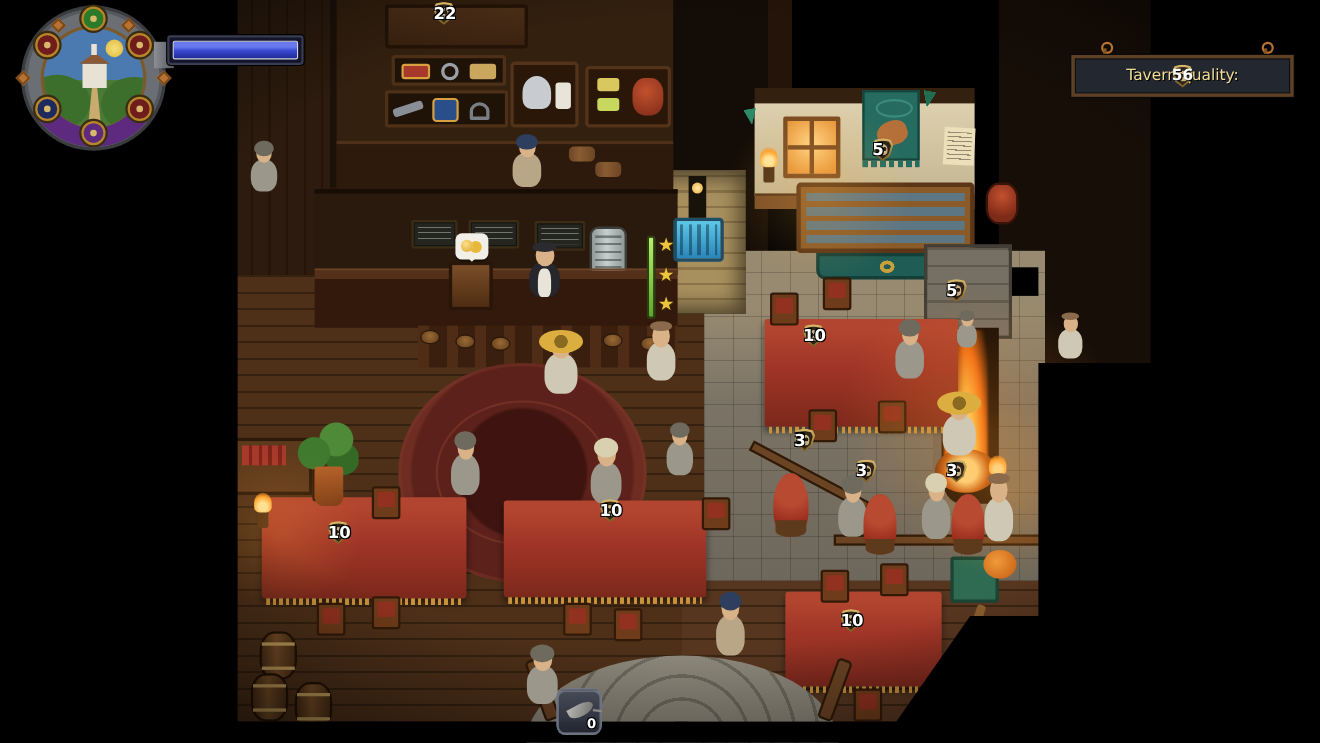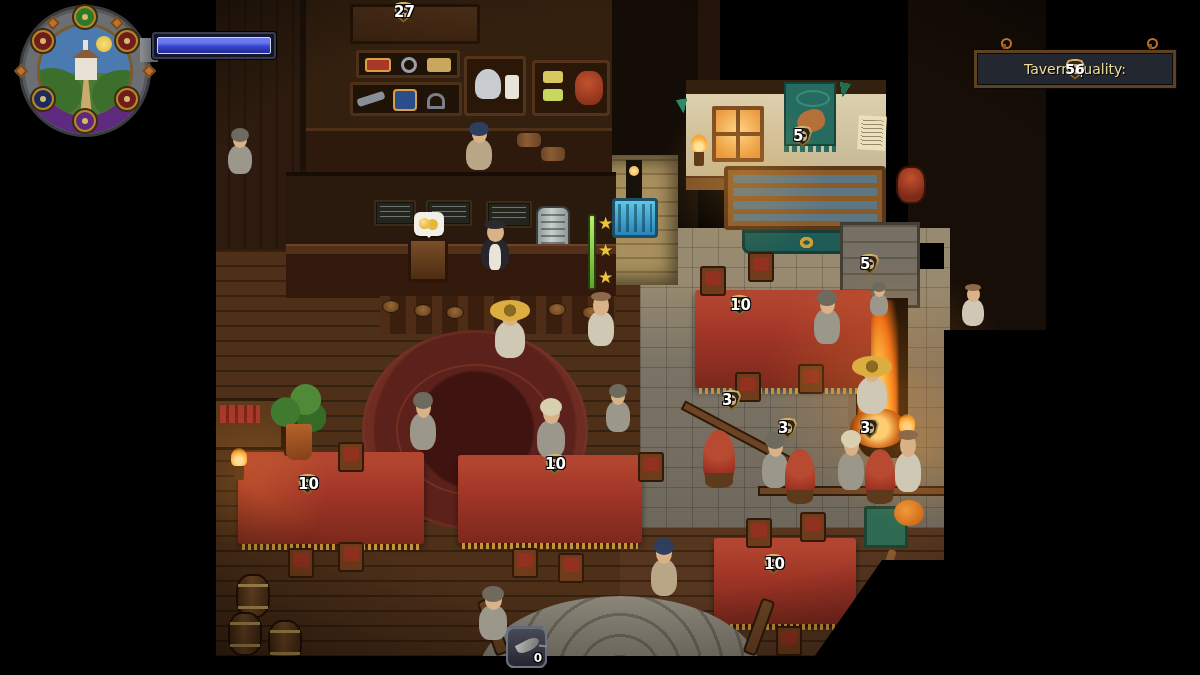--- a/index.html
+++ b/index.html
@@ -481,21 +481,21 @@
       </div>
       <div class="npc t-grey" style="left: 476px; top: 586px; width: 34px; height: 54px;">
         <i class="bod"></i>
         <i class="head"></i>
         <i class="hat"></i>
       </div>
     </div>
   <div id="badge-layer" style="left:0;top:0;width:100%;height:100%;">
       <div class="badge" style="left: 394px; top: 12px;">
         <span class="shield"></span>
-        <span class="bval">27</span>
+        <span class="bval">22</span>
       </div>
       <div class="badge" style="left: 793px; top: 136px;">
         <span class="shield"></span>
         <span class="bval">5</span>
       </div>
       <div class="badge" style="left: 860px; top: 264px;">
         <span class="shield"></span>
         <span class="bval">5</span>
       </div>
       <div class="badge" style="left: 730px; top: 305px;">

